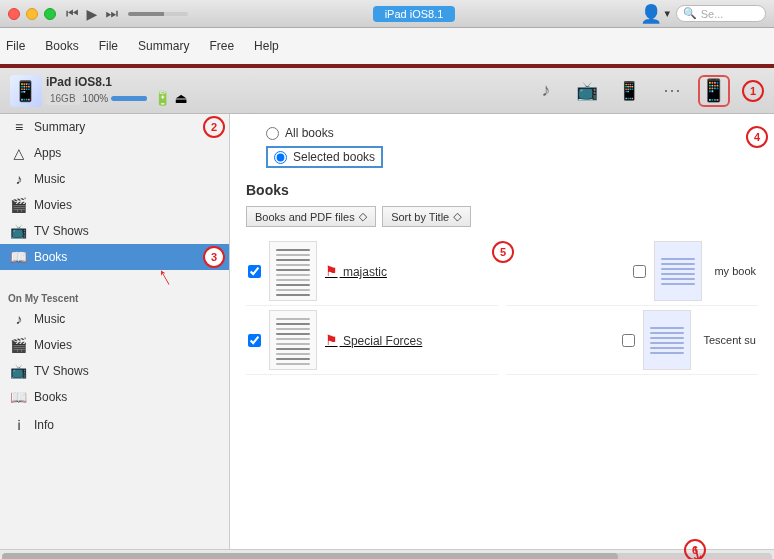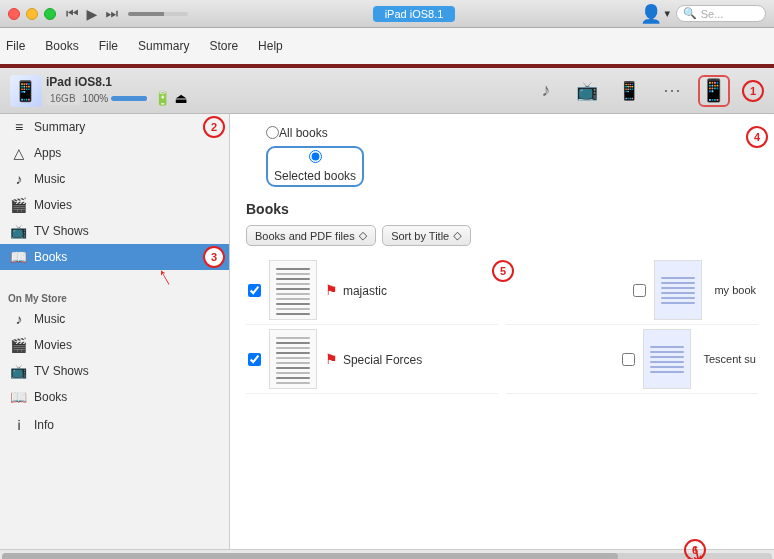--- a/index.html
+++ b/index.html
@@ -176,55 +176,55 @@
     }
 
     .radio-group {
       margin: 0 0 14px 20px;
       display: flex;
       flex-direction: column;
       gap: 6px;
     }
     .radio-option {
       display: flex;
-      align-items: flex-start;
+      align-items: center;
+      gap: 6px;
       font-size: 12px;
       color: #333;
       cursor: pointer;
     }
     .radio-option.selected-option {
       background: none;
     }
     .selected-box {
       border: 2px solid #4a8fd4;
-      border-radius: 9px;
+      border-radius: 0;
       padding: 2px 6px;
       display: inline-flex;
       align-items: center;
       gap: 6px;
-      flex-direction: column;
     }
 
     .books-section-title {
       font-size: 14px;
       font-weight: bold;
       color: #333;
       margin-bottom: 8px;
     }
     .books-toolbar {
       display: flex;
       gap: 6px;
       margin-bottom: 10px;
     }
     .select-btn {
       display: flex;
       align-items: center;
       gap: 4px;
       border: 1px solid #bbb;
-      border-radius: 5px;
+      border-radius: 0;
       padding: 3px 8px;
       font-size: 11px;
       color: #333;
       background: linear-gradient(to bottom, #f8f8f8, #e8e8e8);
       cursor: pointer;
     }
     .book-row {
       display: flex;
       align-items: center;
       gap: 8px;
@@ -247,21 +247,21 @@
       width: 100%;
       padding: 4px;
     }
     .book-thumb-line {
       height: 2px;
       background: #bbb;
       margin: 3px 2px;
       border-radius: 1px;
     }
     .book-thumb-line.dark { background: #888; }
-    .book-info { flex: 1; }
+    .book-info { flex: 1; text-decoration: underline; }
     .book-icon { color: #e02020; font-size: 14px; margin-right: 2px; }
     .book-title { font-size: 12px; color: #333; }
 
     .book-thumb-right {
       width: 48px;
       height: 60px;
       border: 1px solid #ddd;
       background: #e8eeff;
       display: flex;
       align-items: center;
@@ -331,21 +331,21 @@
       <span>🔍</span>
       <span style="color:#aaa; font-size:11px;">Se...</span>
     </div>
   </div>
 
   <div class="menu-bar">
     <span class="menu-item">File</span>
     <span class="menu-item">Books</span>
     <span class="menu-item">File</span>
     <span class="menu-item">Summary</span>
-    <span class="menu-item">Store</span>
+    <span class="menu-item">Free</span>
     <span class="menu-item">Help</span>
   </div>
 
   <div class="nav-bar">
 
     <div style="display:flex; align-items:center; gap:4px; margin-right: auto;">
       <div style="width:32px; height:32px; background: linear-gradient(135deg,#e8f0ff,#c0d0ff); border-radius:4px; display:flex; align-items:center; justify-content:center; font-size:20px;">📱</div>
       <div>
         <div style="font-size:12px; font-weight:bold; color:#333;">iPad iOS8.1</div>
         <div style="display:flex; align-items:center; gap:3px; margin-top:1px;">
@@ -403,21 +403,21 @@
       <div class="sidebar-item active" style="position:relative;">
         <span class="sidebar-icon">📖</span>
         <span>Books</span>
         <div class="circle-num" style="position:absolute; right:4px; top:2px; border-color:#e02020; color:#e02020; background:white;">3</div>
       </div>
 
       <div style="display:flex; justify-content:flex-end; padding-right:60px; margin-top:-4px;">
         <span style="color:#e02020; font-size:18px; transform:rotate(-30deg) scaleY(1.5);">↑</span>
       </div>
 
-      <div class="sidebar-section-label">On My Store</div>
+      <div class="sidebar-section-label">On My Tescent</div>
 
       <div class="sidebar-item">
         <span class="sidebar-icon">♪</span>
         <span>Music</span>
       </div>
       <div class="sidebar-item">
         <span class="sidebar-icon">🎬</span>
         <span>Movies</span>
       </div>
       <div class="sidebar-item">

